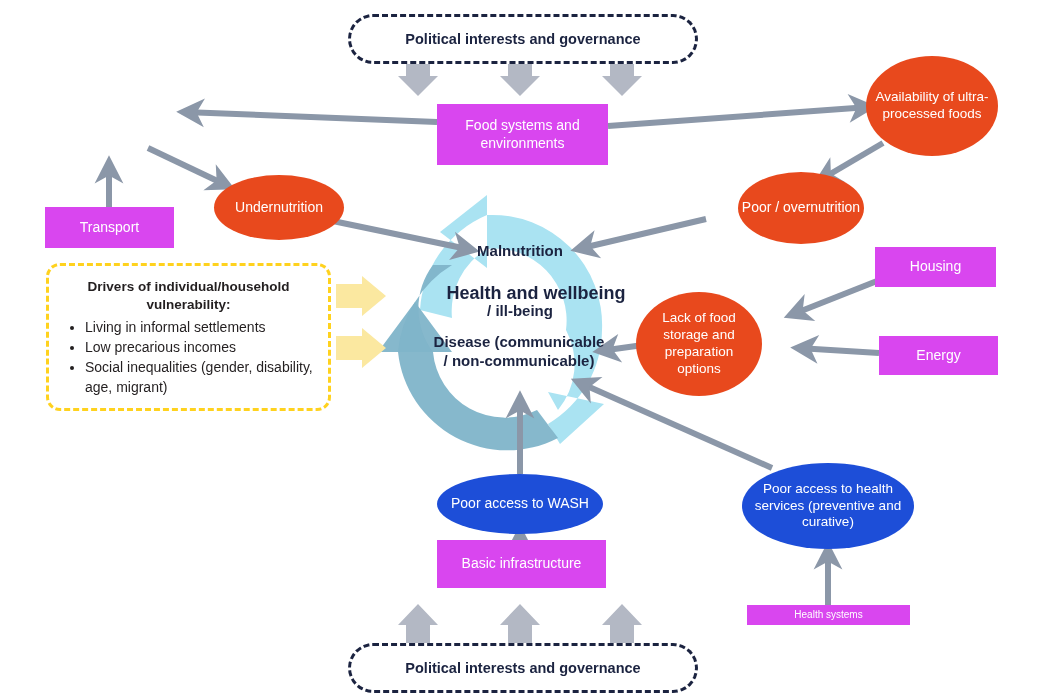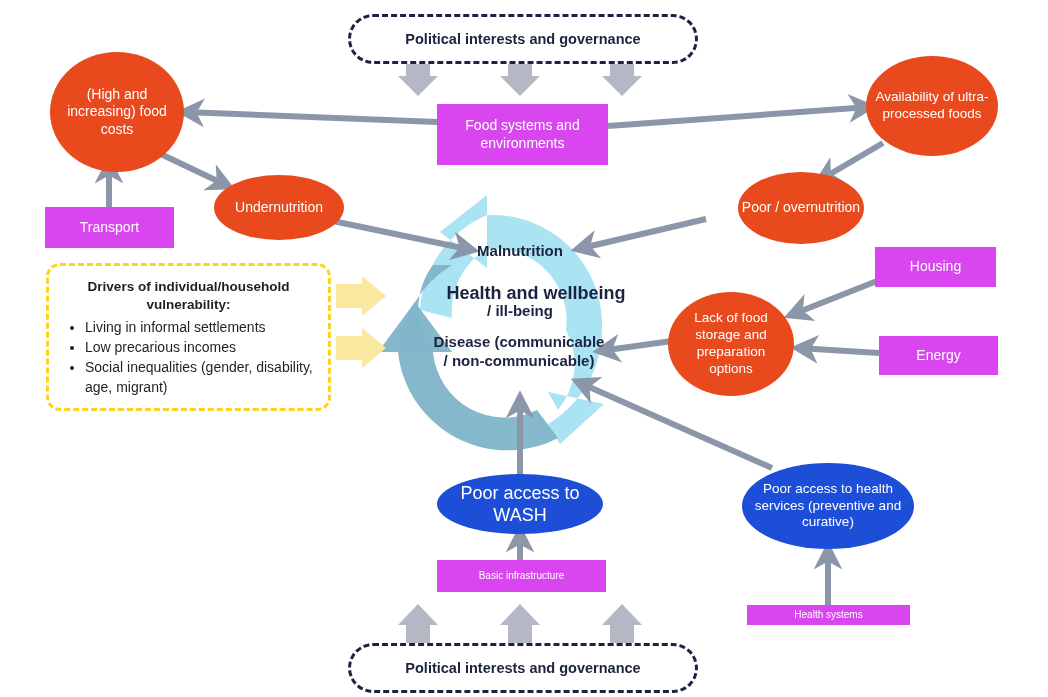--- a/index.html
+++ b/index.html
@@ -108,41 +108,38 @@
     </g>
   </svg>
 
   <div class="gov" style="left:348px;top:14px;width:344px;height:44px;font-size:14.5px;">
     <span>Political interests and governance</span>
   </div>
   <div class="gov" style="left:348px;top:643px;width:344px;height:44px;font-size:14.5px;">
     <span>Political interests and governance</span>
   </div>
 
-  <div class="node-ell orange" style="left:50px;top:52px;width:134px;height:120px;font-size:14px;padding:0 10px;box-sizing:border-box;">
-    <span>(High and increasing) food costs</span>
-  </div>
 
   <div class="node-ell orange" style="left:214px;top:175px;width:130px;height:65px;font-size:14px;">
     <span>Undernutrition</span>
   </div>
 
   <div class="node-ell orange" style="left:866px;top:56px;width:132px;height:100px;font-size:13.5px;padding:0 8px;box-sizing:border-box;">
     <span>Availability of ultra-processed foods</span>
   </div>
 
   <div class="node-ell orange" style="left:702px;top:172px;width:126px;height:72px;font-size:14px;margin-left:36px;">
     <span>Poor / overnutrition</span>
   </div>
 
-  <div class="node-ell orange" style="left:668px;top:292px;width:126px;height:104px;font-size:13.5px;padding:0 8px;box-sizing:border-box;">
+  <div class="node-ell orange" style="left:636px;top:292px;width:126px;height:104px;font-size:13.5px;padding:0 8px;box-sizing:border-box;">
     <span>Lack of food storage and preparation options</span>
   </div>
 
-  <div class="node-ell green" style="left:437px;top:474px;width:166px;height:60px;font-size:18px;text-align:center;">
+  <div class="node-ell green" style="left:437px;top:474px;width:166px;height:60px;font-size:14px;text-align:center;">
     <span>Poor access to WASH</span>
   </div>
 
   <div class="node-ell green" style="left:742px;top:463px;width:172px;height:86px;font-size:13.5px;padding:0 8px;box-sizing:border-box;">
     <span>Poor access to health services (preventive and curative)</span>
   </div>
 
   <div class="node-box" style="left:45px;top:207px;width:129px;height:41px;font-size:14px;">
     <span>Transport</span>
   </div>
@@ -152,21 +149,21 @@
   </div>
 
   <div class="node-box" style="left:875px;top:247px;width:121px;height:40px;font-size:14px;">
     <span>Housing</span>
   </div>
 
   <div class="node-box" style="left:879px;top:336px;width:119px;height:39px;font-size:14px;">
     <span>Energy</span>
   </div>
 
-  <div class="node-box" style="left:437px;top:560px;width:169px;height:32px;font-size:10px;">
+  <div class="node-box" style="left:437px;top:540px;width:169px;height:48px;font-size:14px;">
     <span>Basic infrastructure</span>
   </div>
 
   <div class="node-box" style="left:747px;top:605px;width:163px;height:20px;font-size:10px;">
     <span>Health systems</span>
   </div>
 
   <div class="drivers" style="left:46px;top:263px;width:285px;height:148px;">
     <div class="dtitle">Drivers of individual/household vulnerability:</div>
     <ul>

